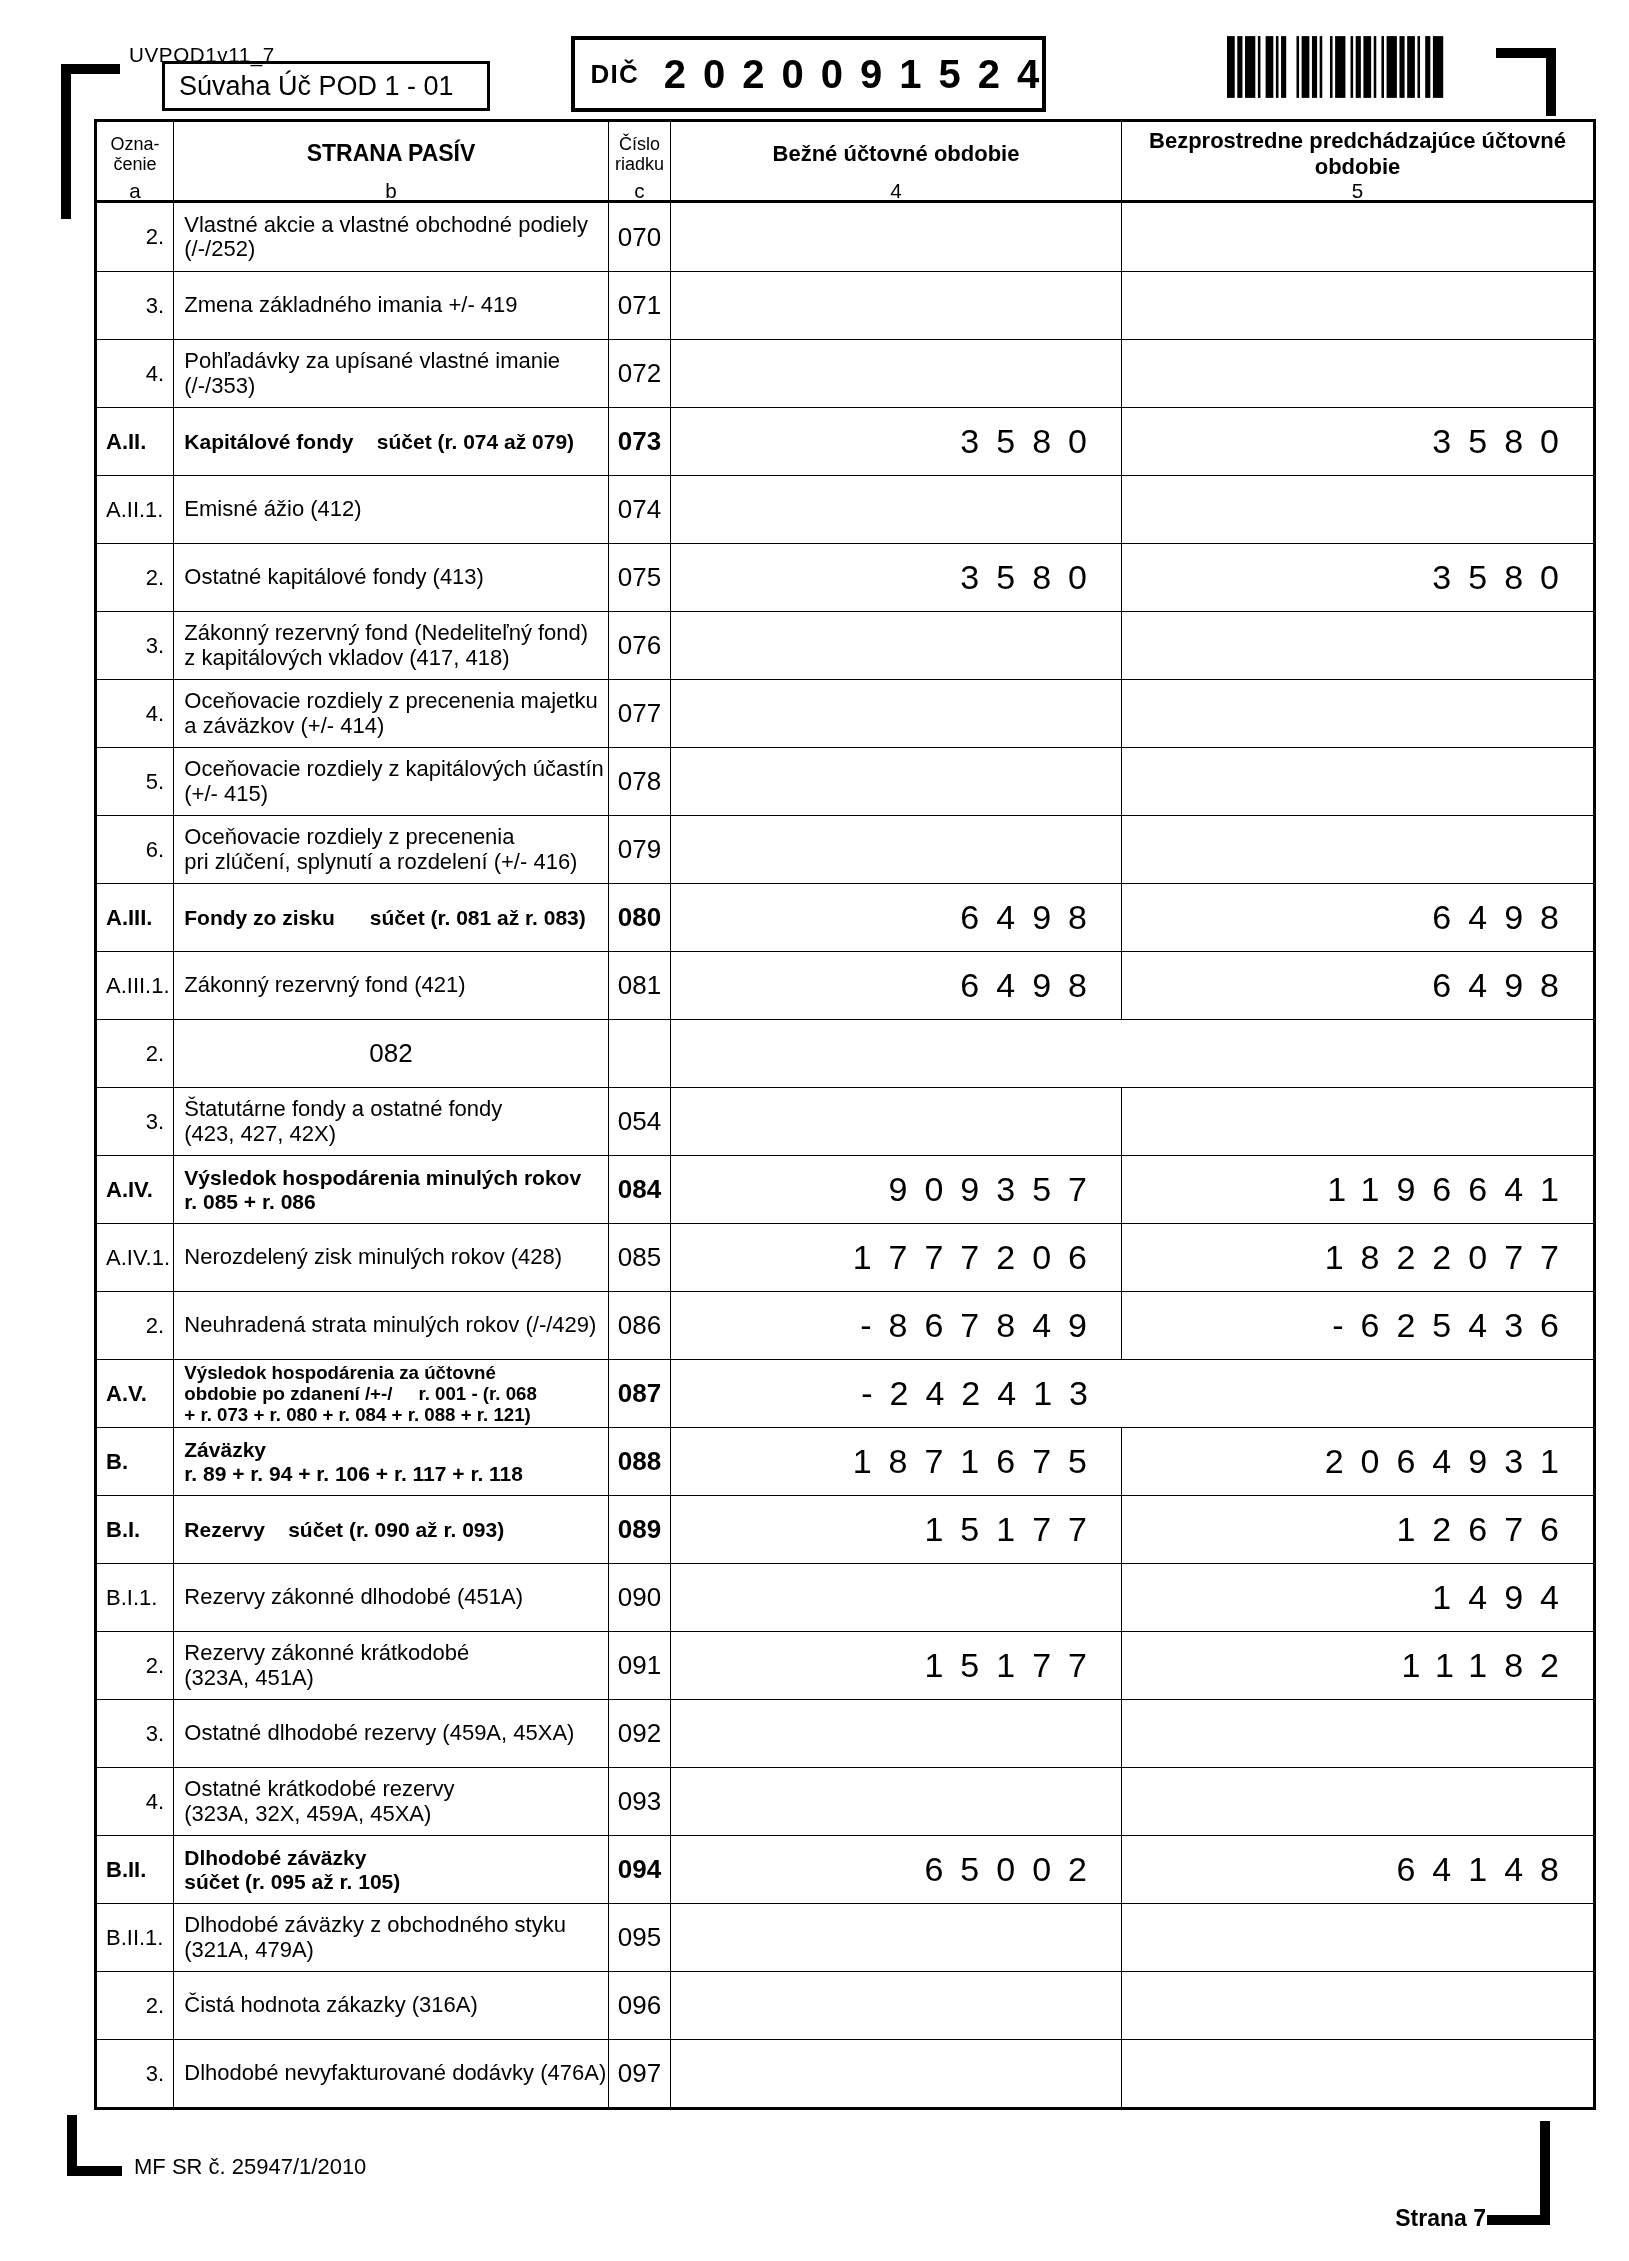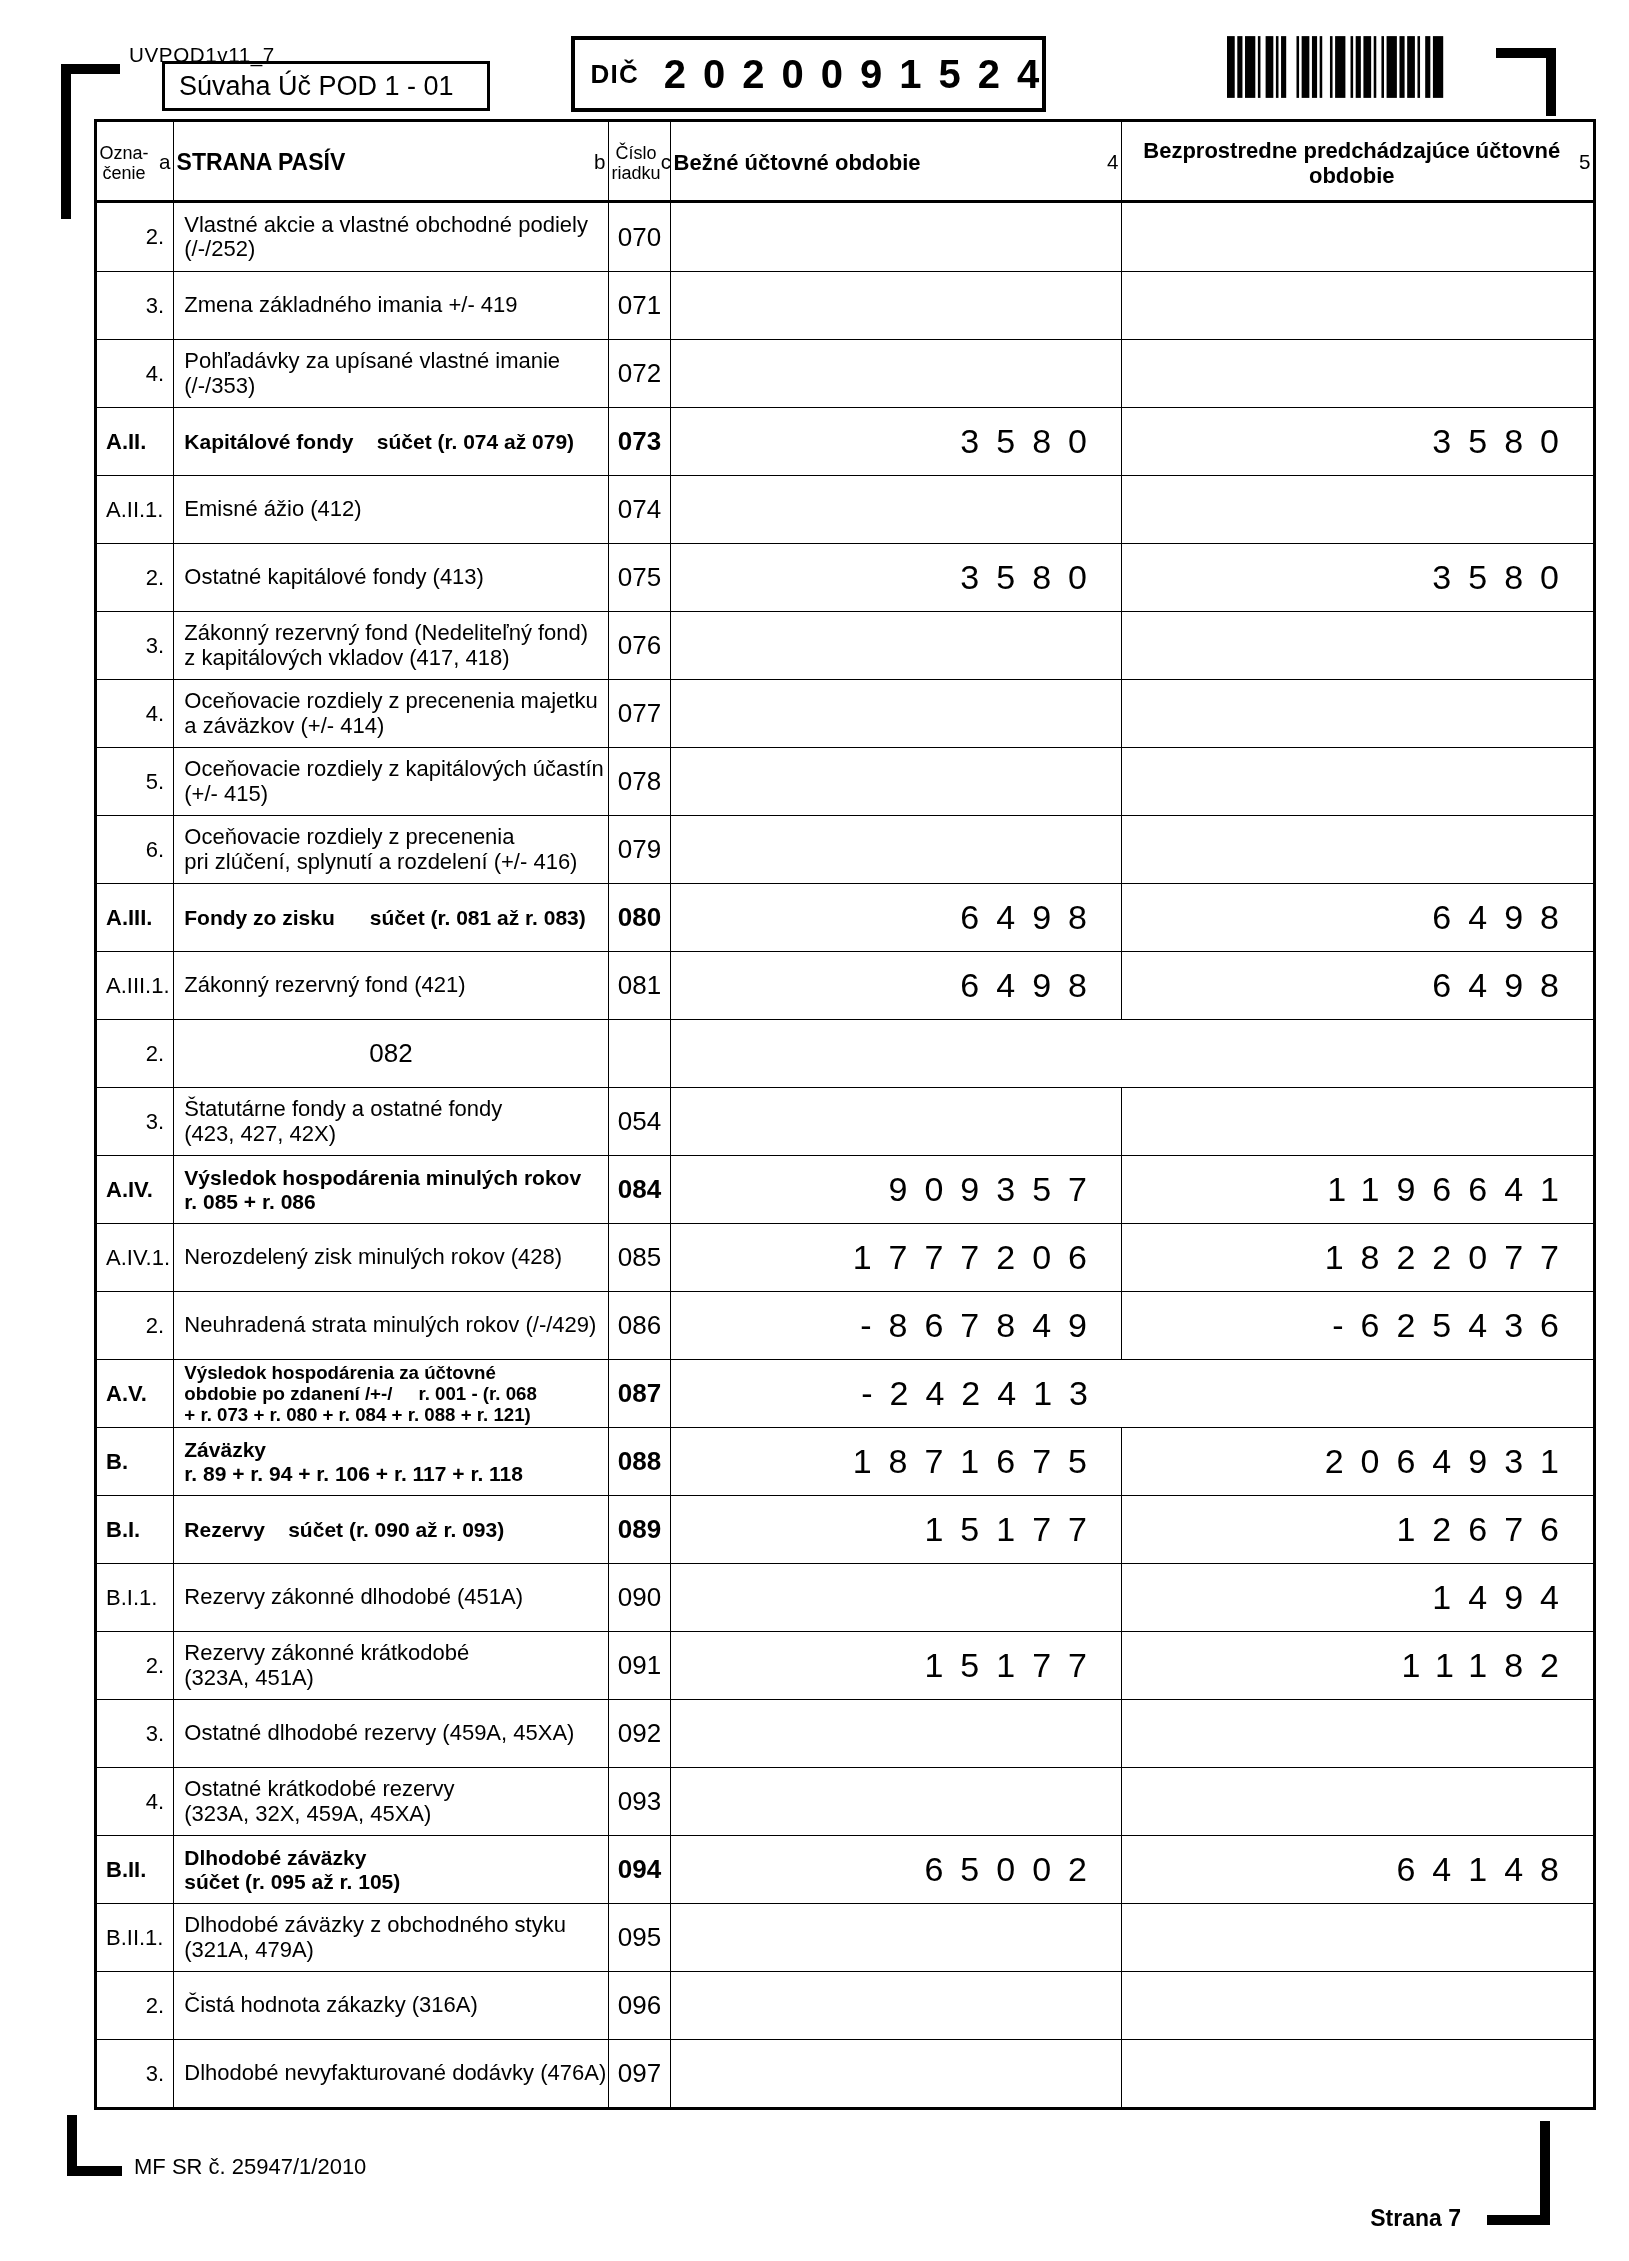--- a/index.html
+++ b/index.html
@@ -28,22 +28,22 @@
   
   .tbl{
     position:absolute;left:94px;top:119px;width:1496px;
     border:3.9px solid #000;background:#fff;
   }
   .thead,.row{
     display:grid;
     grid-template-columns:77px 435px 62px 451px 471px;
   }
   .thead{height:81px;border-bottom:3.2px solid #000;box-sizing:border-box;}
-  .hc{border-right:1.3px solid #000;display:flex;flex-direction:row;align-items:center;
-      justify-content:flex-start;padding:6.4px 2.6px 2.6px 2.6px;box-sizing:border-box;text-align:center;}
+  .hc{border-right:1.3px solid #000;display:flex;flex-direction:column;align-items:center;
+      justify-content:flex-end;padding:6.4px 2.6px 2.6px 2.6px;box-sizing:border-box;text-align:center;}
   .hc:last-child{border-right:none;}
   .ht{white-space:pre-line;line-height:1.12;display:flex;align-items:center;flex:1;}
   .ht.small{font-size:18px;}
   .ht.bigb{font-size:23px;font-weight:bold;}
   .ht.medb{font-size:22px;font-weight:bold;line-height:1.15;}
   .hl{font-size:20.6px;padding-bottom:1.3px;}
   #rows .row{height:68px;box-sizing:border-box;}
   #rows .row + .row{border-top:1.3px solid #000;}
   .c{border-right:1.3px solid #000;box-sizing:border-box;display:flex;align-items:center;overflow:hidden;}
   .c:last-child{border-right:none;}
@@ -52,21 +52,21 @@
   .c-ozn.oz-left{justify-content:flex-start;padding-left:9px;}
   .row.sec .c-ozn{font-weight:bold;}
   .c-label{padding-left:10.3px;font-size:22px;line-height:24.5px;white-space:pre-wrap;text-align:left;}
   .row.sec .c-label{font-weight:bold;font-size:21px;line-height:24px;}
   .row.sec.l3 .c-label{font-size:18.7px;line-height:21px;}
   .c-no{justify-content:center;font-size:26px;}
   .row.sec .c-no{font-weight:bold;}
   .c-val{justify-content:flex-end;padding-right:17px;font-size:34px;letter-spacing:17px;white-space:nowrap;}
   
   .footer-left{position:absolute;left:134px;top:2154px;font-size:22px;}
-  .footer-right{position:absolute;right:169px;top:2205px;font-size:23px;font-weight:bold;}
+  .footer-right{position:absolute;right:144px;top:2205px;font-size:23px;font-weight:bold;}
 </style>
 </head>
 <body>
 
 <div class="mark" style="left:61px;top:64px;width:59px;height:9.7px;"></div>
 <div class="mark" style="left:61px;top:64px;width:9.7px;height:155px;"></div>
 <div class="mark" style="left:1496px;top:48px;width:59px;height:9.7px;"></div>
 <div class="mark" style="left:1546px;top:48px;width:9.7px;height:68px;"></div>
 <div class="mark" style="left:67px;top:2115px;width:9.7px;height:61px;"></div>
 <div class="mark" style="left:67px;top:2166px;width:55px;height:9.7px;"></div>

